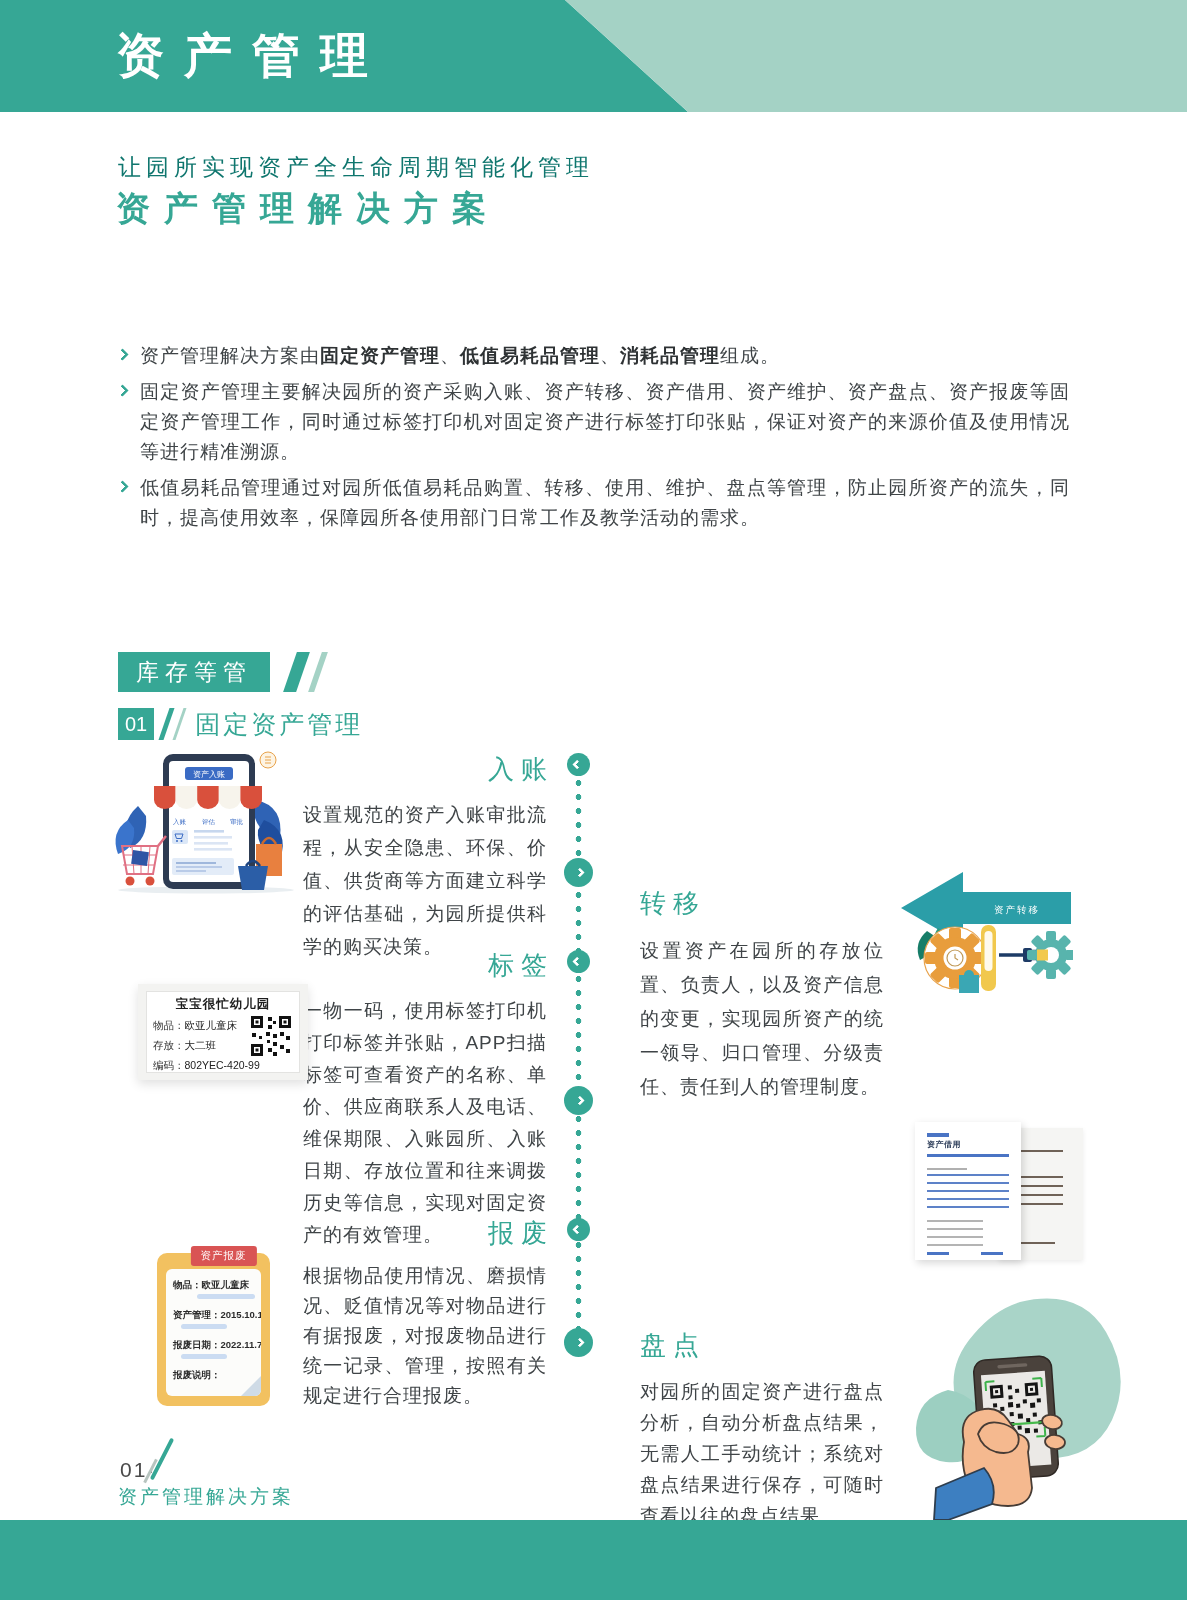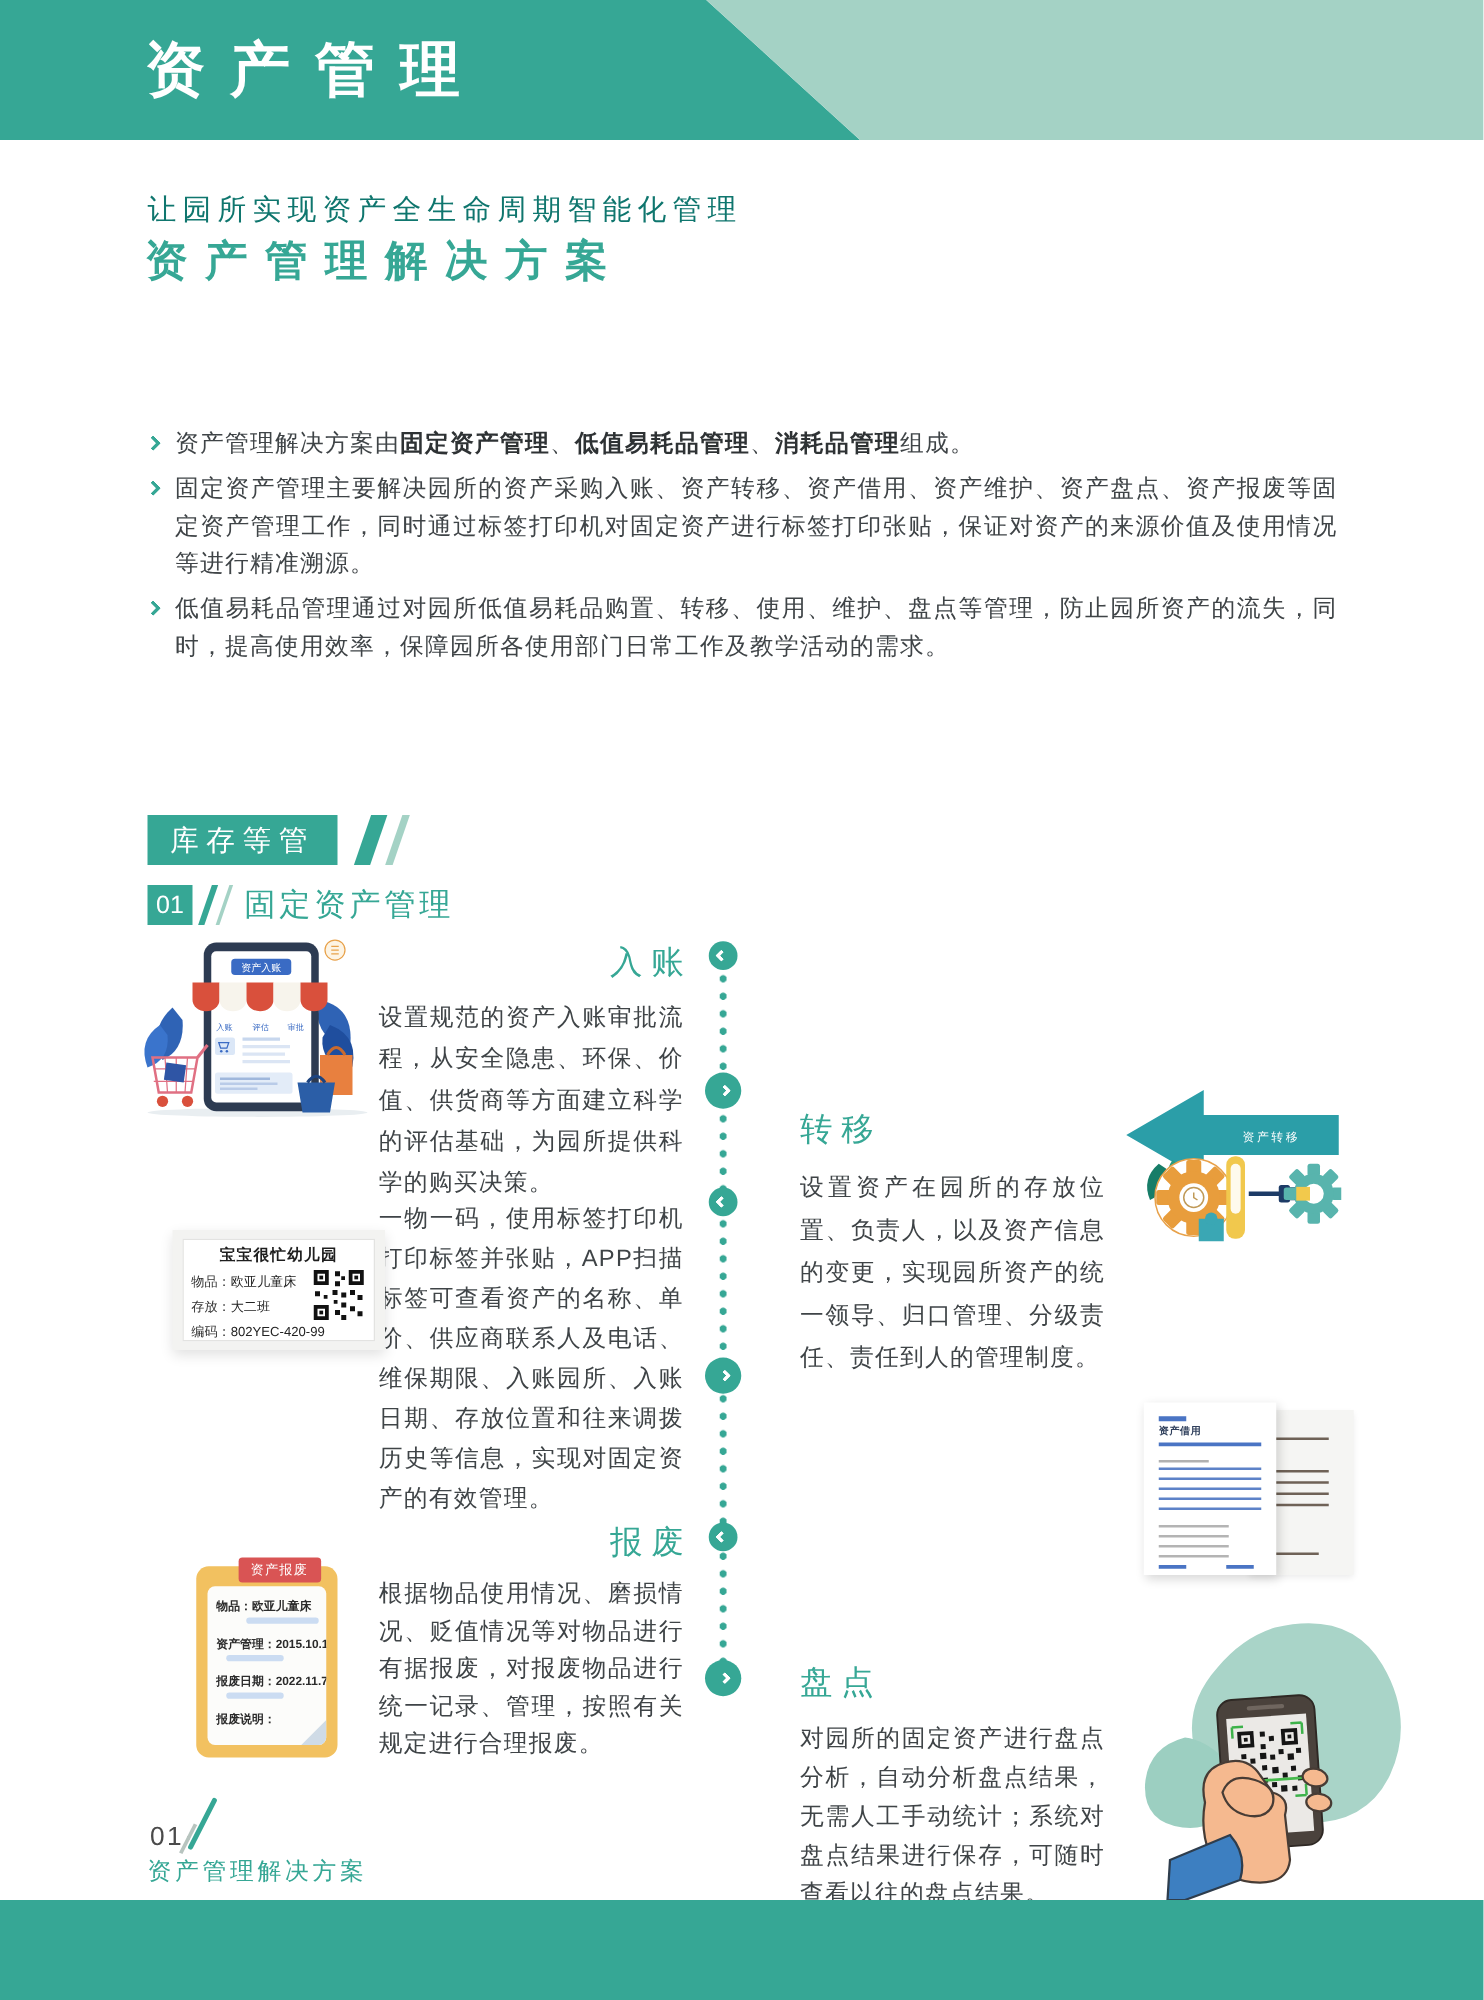--- a/index.html
+++ b/index.html
@@ -190,20 +190,21 @@
 
   <section class="feature f-ruzhang">
     <h3 class="ftitle right">入账</h3>
     <p class="ftext">设置规范的资产入账审批流程，从安全隐患、环保、价值、供货商等方面建立科学的评估基础，为园所提供科学的购买决策。</p>
   </section>
   <section class="feature f-zhuanyi">
     <h3 class="ftitle">转移</h3>
     <p class="ftext">设置资产在园所的存放位置、负责人，以及资产信息的变更，实现园所资产的统一领导、归口管理、分级责任、责任到人的管理制度。</p>
   </section>
   <section class="feature f-biaoqian">
+    <h3 class="ftitle right">标签</h3>
     <p class="ftext">一物一码，使用标签打印机打印标签并张贴，APP扫描标签可查看资产的名称、单价、供应商联系人及电话、维保期限、入账园所、入账日期、存放位置和往来调拨历史等信息，实现对固定资产的有效管理。</p>
   </section>
   <section class="feature f-baofei">
     <h3 class="ftitle right">报废</h3>
     <p class="ftext">根据物品使用情况、磨损情况、贬值情况等对物品进行有据报废，对报废物品进行统一记录、管理，按照有关规定进行合理报废。</p>
   </section>
   <section class="feature f-pandian">
     <h3 class="ftitle">盘点</h3>
     <p class="ftext">对园所的固定资产进行盘点分析，自动分析盘点结果，无需人工手动统计；系统对盘点结果进行保存，可随时查看以往的盘点结果。</p>
   </section>

